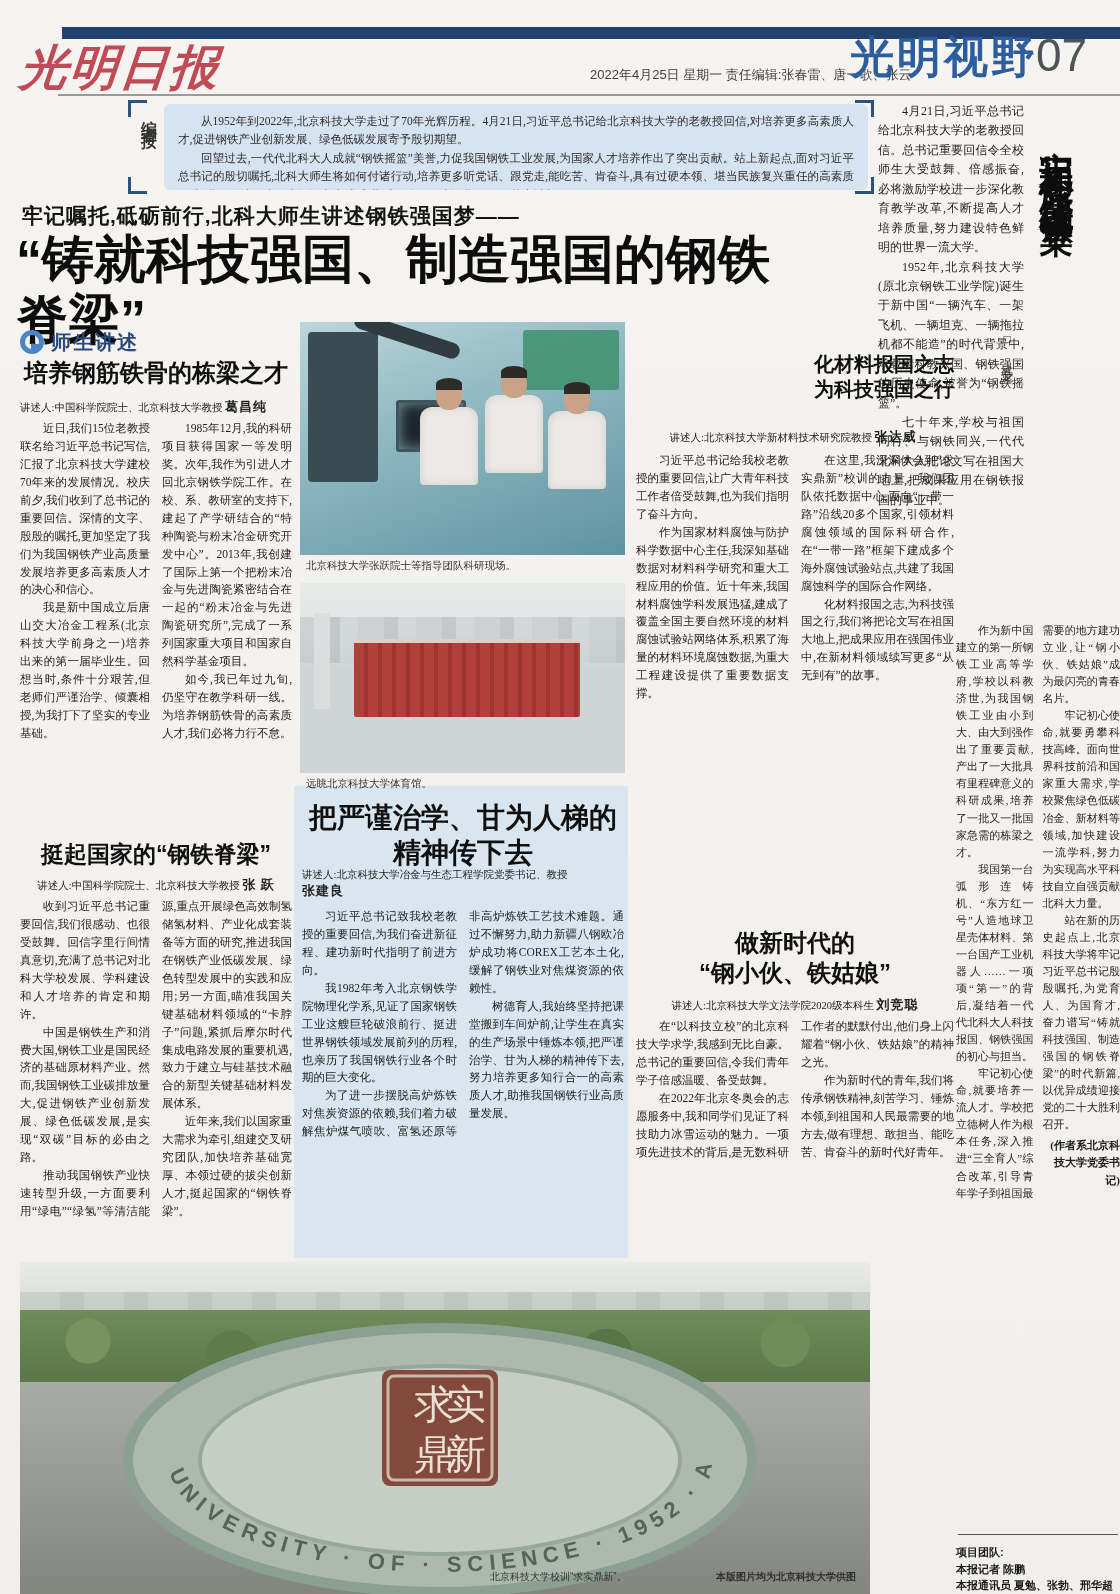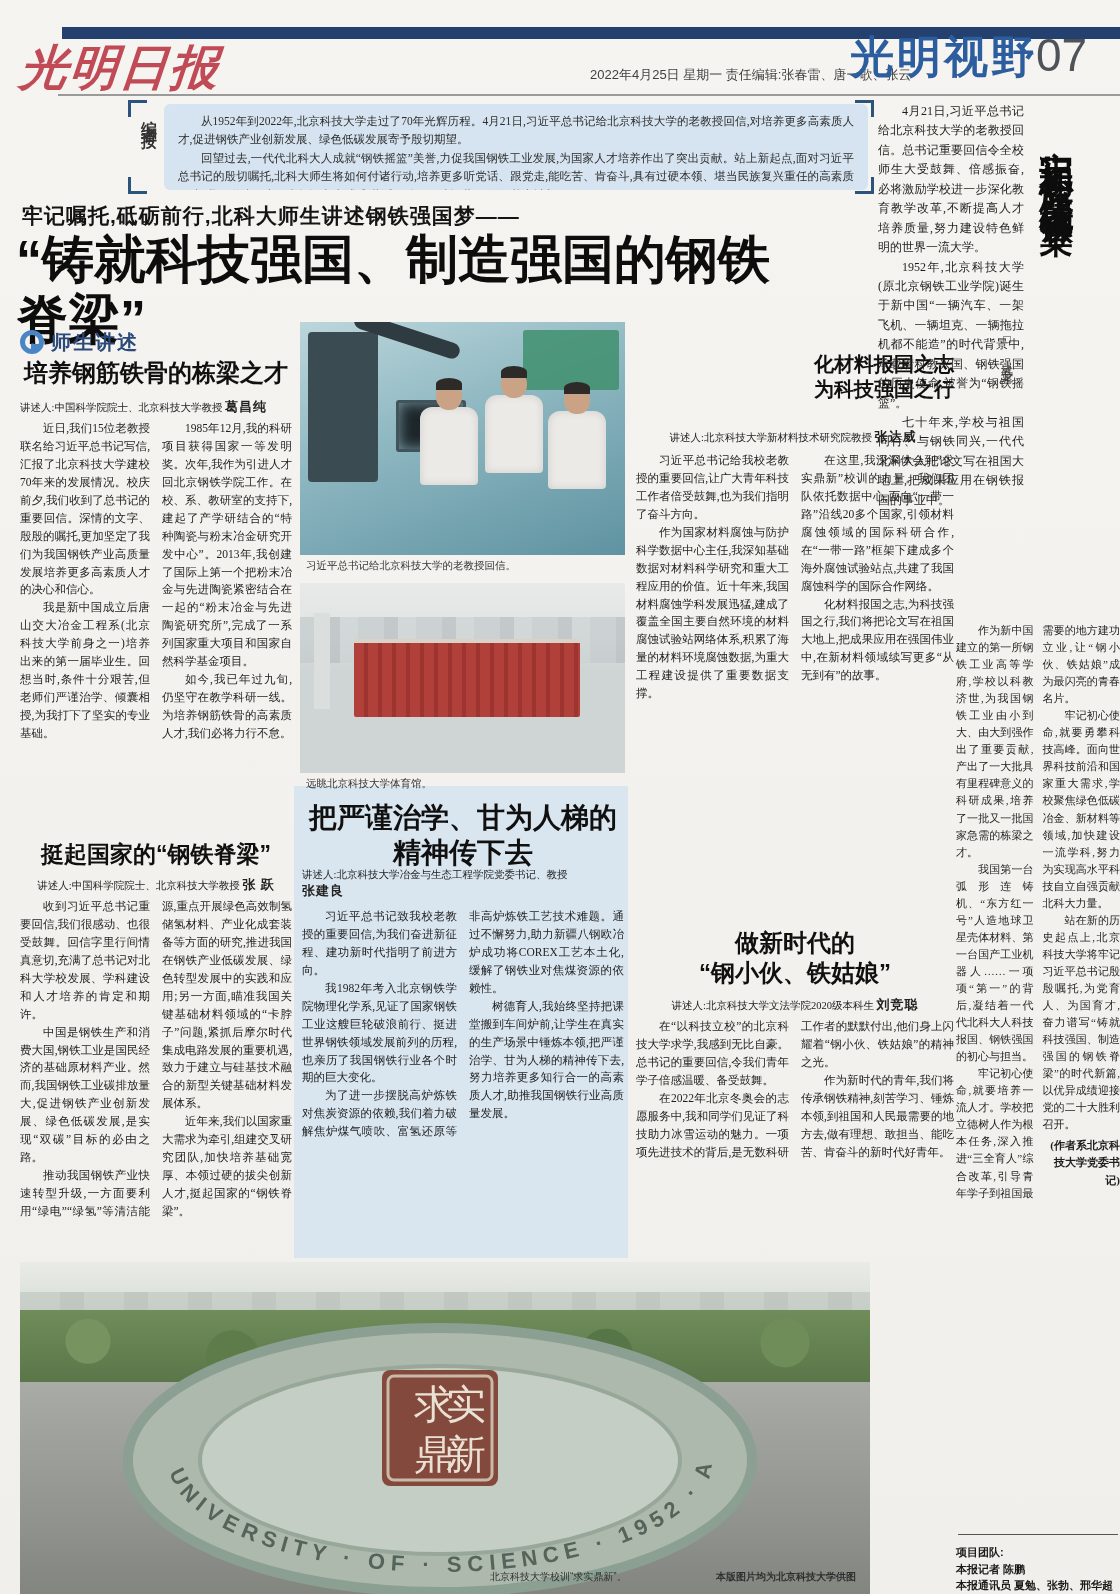--- a/index.html
+++ b/index.html
@@ -149,21 +149,21 @@
       </div>
     <div class="person" style="left:185px;top:48px;">
         <div class="head"></div>
         <div class="coat"></div>
       </div>
     <div class="person" style="left:248px;top:64px;">
         <div class="head"></div>
         <div class="coat"></div>
       </div>
   </div>
-  <div class="abs caption" style="left:306px;top:559px;width:315px;">习近平总书记给北京科技大学的老教授回信。</div>
+  <div class="abs caption" style="left:306px;top:559px;width:315px;">北京科技大学张跃院士等指导团队科研现场。</div>
 
   <div class="abs ph bldg" style="left:300px;top:583px;width:325px;height:190px;">
     <div class="skyline"></div>
     <div class="tower"></div>
     <div class="red"></div>
     <div class="trees"></div>
   </div>
   <div class="abs caption" style="left:306px;top:777px;width:315px;">远眺北京科技大学体育馆。</div>
 
   <div class="abs a-title" style="left:302px;top:800px;width:322px;font-size:28px;">

